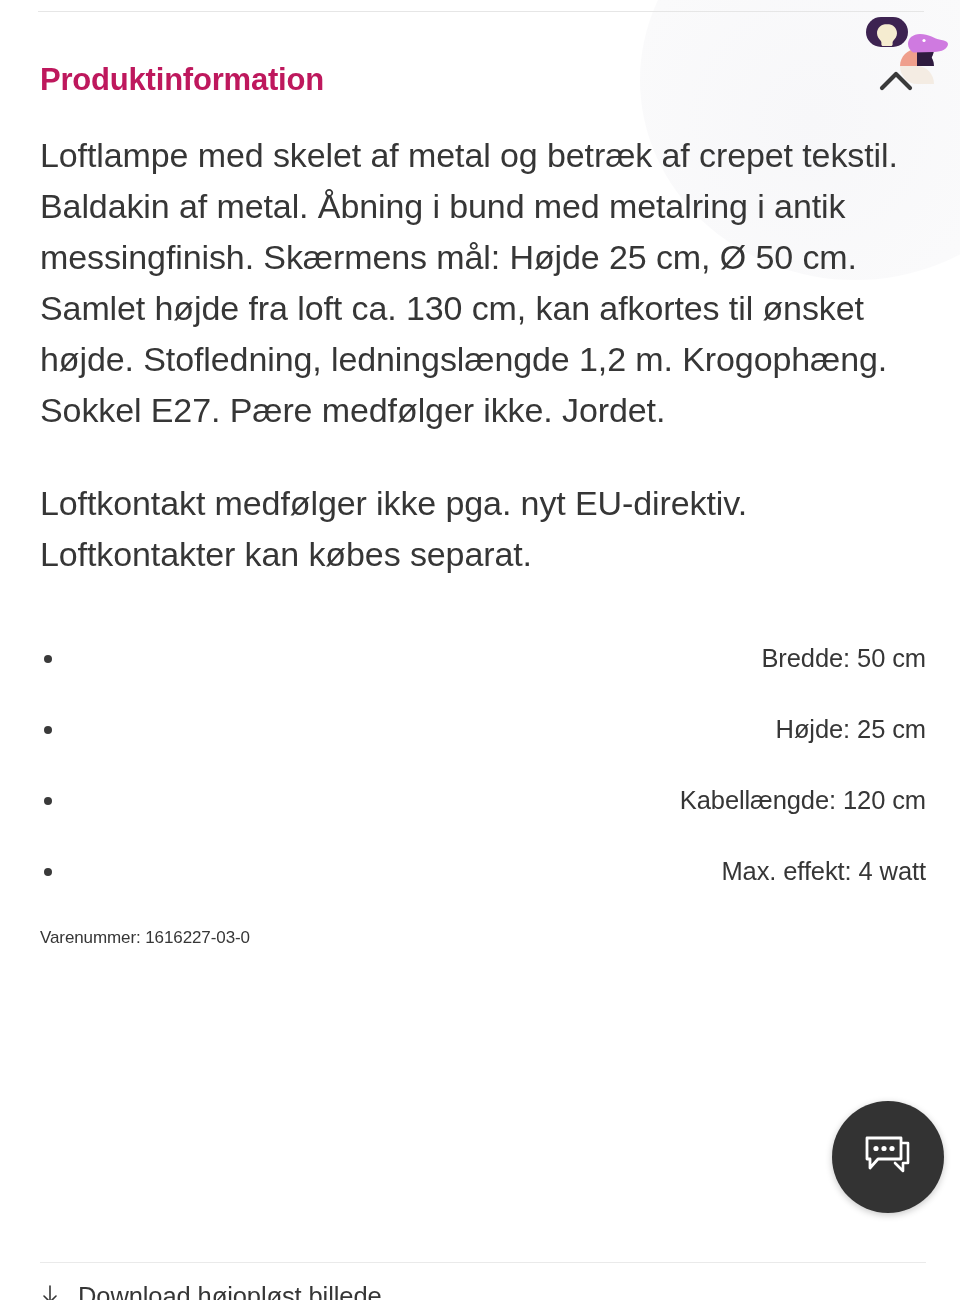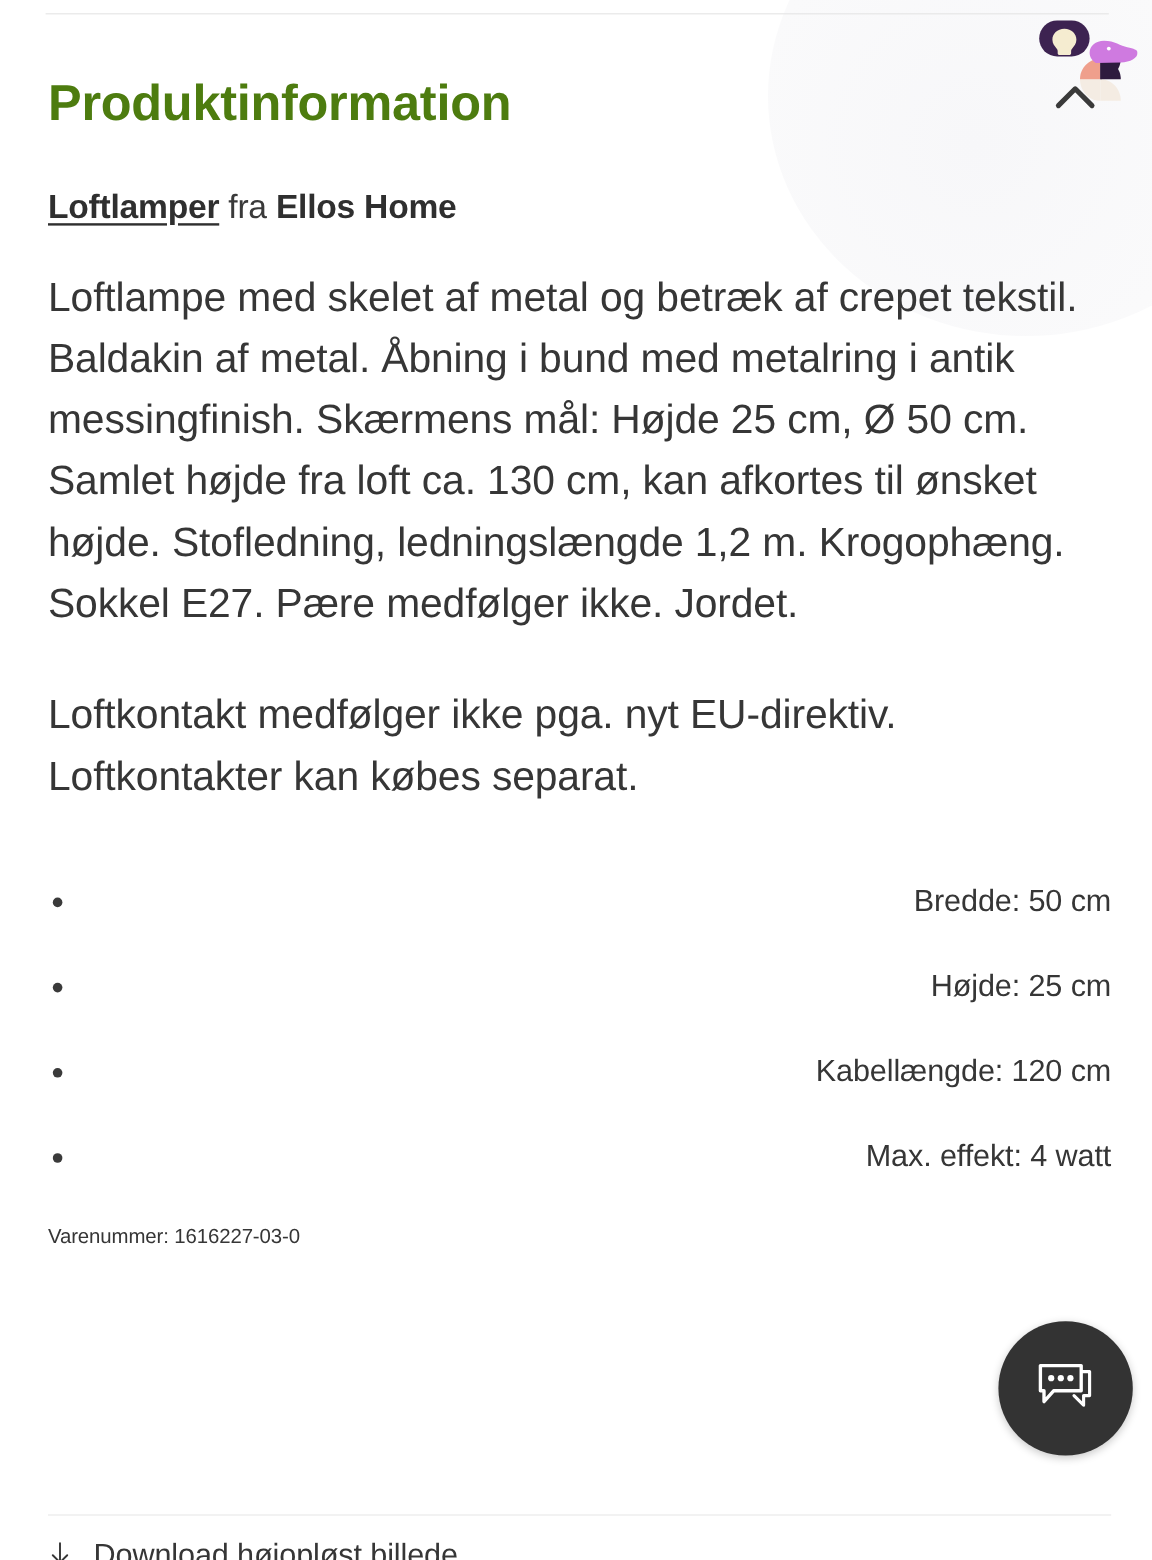--- a/index.html
+++ b/index.html
@@ -60,23 +60,23 @@
 
   
   .content {
     position: absolute;
     left: 40px;
     top: 0;
     width: 886px;
   }
 
   .page-title {
-    font-size: 42px;
+    font-size: 31px;
     font-weight: bold;
-    color: #4d7c0f;
+    color: #be185d;
     letter-spacing: -0.2px;
     margin-top: 63px;
     line-height: 1.1;
   }
 
   .subtitle {
     font-size: 28px;
     color: #2f2f2f;
     margin-top: 47px;
     line-height: 1.2;
@@ -223,23 +223,20 @@
 
         <path d="M44 74 L58 60 L72 74" fill="none" stroke="#3a3a3a" stroke-width="4.2" stroke-linecap="round" stroke-linejoin="round"></path>
       </g>
     </svg>
   </div>
 
   <div class="content">
 
     <h1 class="page-title">Produktinformation</h1>
 
-    <div class="subtitle">
-      <a class="cat-link">Loftlamper</a><span class="fra"> fra </span><span class="brand-name">Ellos Home</span>
-    </div>
 
     <p class="desc desc-main">Loftlampe med skelet af metal og betræk af crepet tekstil. Baldakin af metal. Åbning i bund med metalring i antik messingfinish. Skærmens mål: Højde 25 cm, Ø 50 cm. Samlet højde fra loft ca. 130 cm, kan afkortes til ønsket højde. Stofledning, ledningslængde 1,2 m. Krogophæng. Sokkel E27. Pære medfølger ikke. Jordet.</p>
 
     <p class="desc desc-note">Loftkontakt medfølger ikke pga. nyt EU-direktiv. Loftkontakter kan købes separat.</p>
 
     <ul class="spec-list">
       <li>
         <span class="bullet"></span>
         <span>Bredde: 50 cm</span>
       </li>

